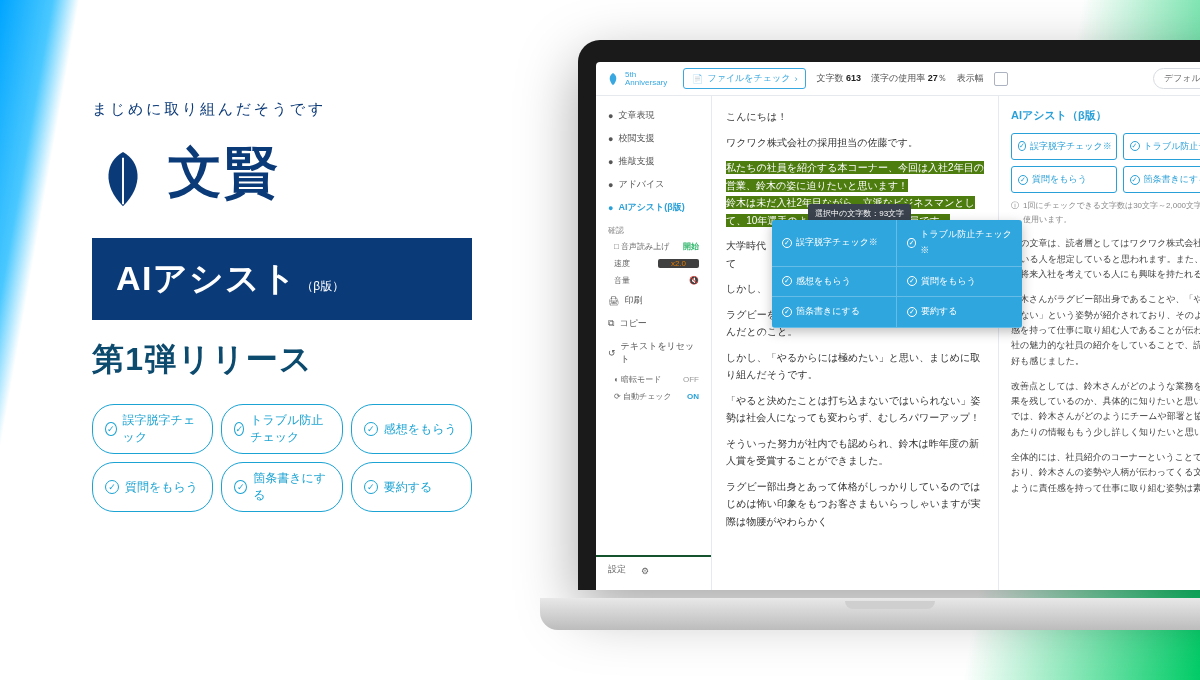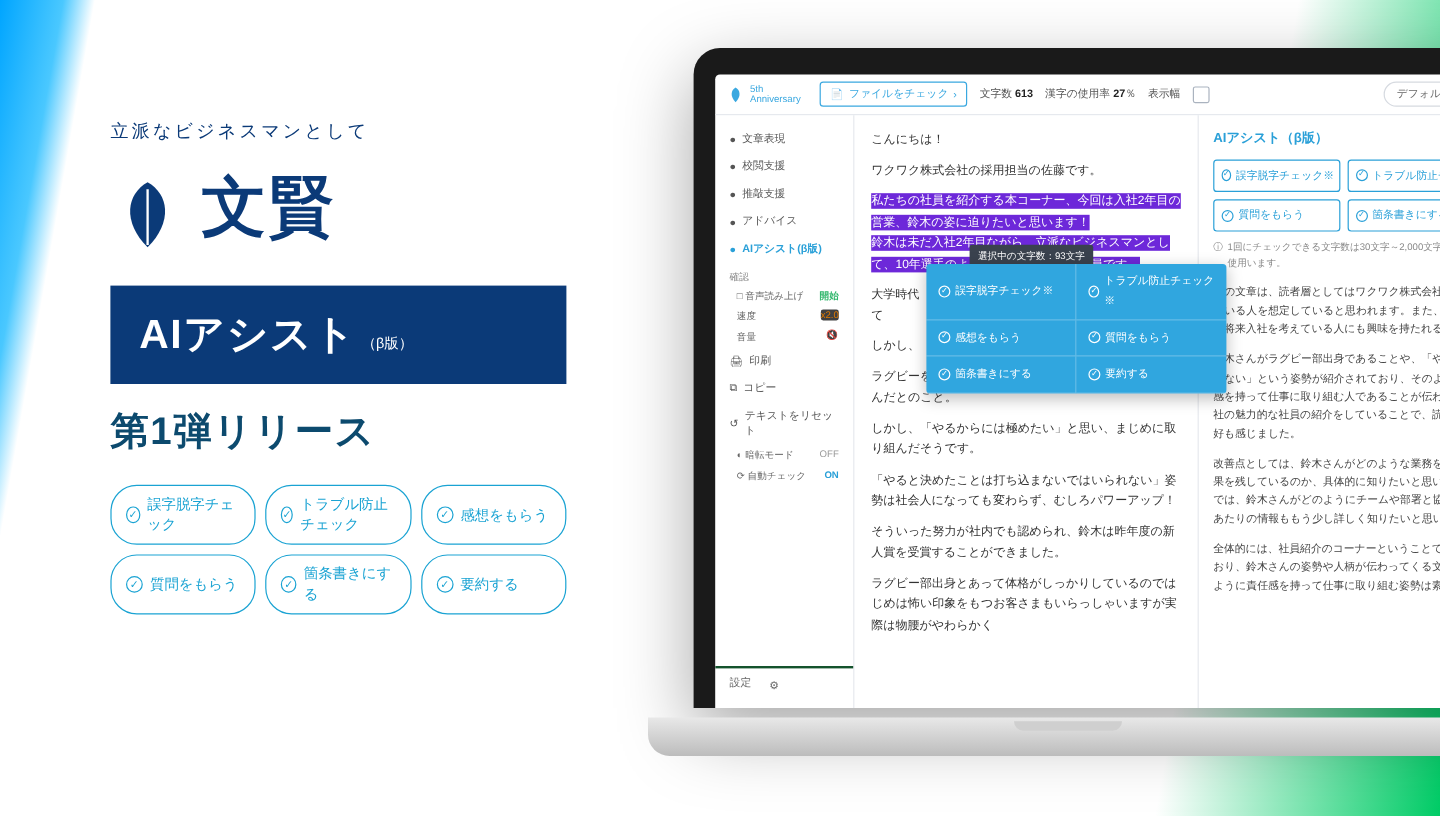--- a/index.html
+++ b/index.html
@@ -32,48 +32,48 @@
 .metric b{color:#222}
 .icon-sq{width:14px;height:14px;border:1px solid #aab3bf;border-radius:2px}
 .pushright{margin-left:auto}
 .default-pill{border:1px solid #d6dae0;border-radius:12px;padding:3px 10px;color:#666}
 
 .app-body{display:flex;flex:1;min-height:0}
 .sidebar{width:116px;border-right:1px solid #e6e9ee;padding:8px 0;display:flex;flex-direction:column}
 .side-item{padding:5px 12px;color:#555;font-size:9px;display:flex;align-items:center;gap:5px}
 .side-item.active{color:#2aa0d8;font-weight:600}
 .side-section{padding:6px 12px 2px;color:#888;font-size:8px}
-.side-sub{padding:3px 12px 3px 18px;font-size:8px;color:#666;display:flex;align-items:flex-start;gap:4px;justify-content:space-between}
+.side-sub{padding:3px 12px 3px 18px;font-size:8px;color:#666;display:flex;align-items:center;gap:4px;justify-content:space-between}
 .badge-g{color:#2fb66b;font-weight:600}
-.badge-o{color:#e07a00;background:#404040;border-radius:2px;padding:0 0;font-size:8px}
+.badge-o{color:#e07a00;background:#404040;border-radius:2px;padding:0 13px;font-size:8px}
 .badge-gray{color:#999}
 .badge-on{color:#2aa0d8;font-weight:600}
 .side-bottom{margin-top:auto;padding:6px 12px;border-top:2px solid #14532d;color:#666;display:flex;align-items:flex-end;gap:15px}
 
 .editor{flex:1;padding:12px 14px;position:relative;line-height:1.75;font-size:10px;color:#333;min-width:0}
 .editor p{margin-bottom:8px}
-.hilite{background:#6d28d9;color:#fff;padding:1px 0}
+.hilite{background:#4d7c0f;color:#fff;padding:1px 0}
 .sel-tip{position:absolute;left:96px;top:108px;background:#3a424e;color:#fff;font-size:8px;padding:3px 7px;border-radius:2px;white-space:nowrap}
 .popup{position:absolute;left:60px;top:124px;background:#30a6df;border-radius:3px;display:grid;grid-template-columns:1fr 1fr;width:250px;box-shadow:0 4px 12px rgba(0,0,0,0.25)}
 .popup div{color:#fff;font-size:9px;padding:7px 10px;border-right:1px solid rgba(255,255,255,0.25);border-bottom:1px solid rgba(255,255,255,0.25);display:flex;align-items:center;gap:4px}
 .popup div:nth-child(2n){border-right:none}
 .mini-ico{width:10px;height:10px;border:1px solid #fff;border-radius:50%;font-size:7px;display:inline-flex;align-items:center;justify-content:center}
 
 .rightpane{width:242px;border-left:1px solid #e6e9ee;padding:10px 12px;font-size:9px;color:#444;line-height:1.7}
 .rp-title{color:#2aa0d8;font-size:11px;font-weight:600;margin-bottom:8px}
 .rp-actions{display:grid;grid-template-columns:1fr 1fr;gap:6px;margin-bottom:6px}
 .rp-btn{border:1px solid #2aa0d8;border-radius:3px;color:#2aa0d8;font-size:9px;padding:5px 6px;display:flex;gap:4px;align-items:center;white-space:nowrap;overflow:hidden}
 .rp-note{font-size:8px;color:#888;margin:4px 0 10px;display:flex;gap:4px}
 .rp-para{margin-bottom:10px}
 </style>
 </head>
 <body>
 
 <div class="promo">
-  <div class="promo-tagline">立派なビジネスマンとして</div>
+  <div class="promo-tagline">まじめに取り組んだそうです</div>
   <div class="promo-logo">
     <svg class="leaf" viewBox="0 0 64 64">
         <path d="M32 4 C50 14 54 38 32 60 C10 38 14 14 32 4 Z" fill="#0b3a78"></path>
         <path d="M32 10 C32 30 32 44 32 58" stroke="#fff" stroke-width="2" fill="none"></path>
       </svg>
     <span class="brand">文賢</span>
   </div>
   <div class="hero-band">
     <span class="hero-title">AIアシスト</span><span class="hero-sub">（β版）</span>
   </div>

